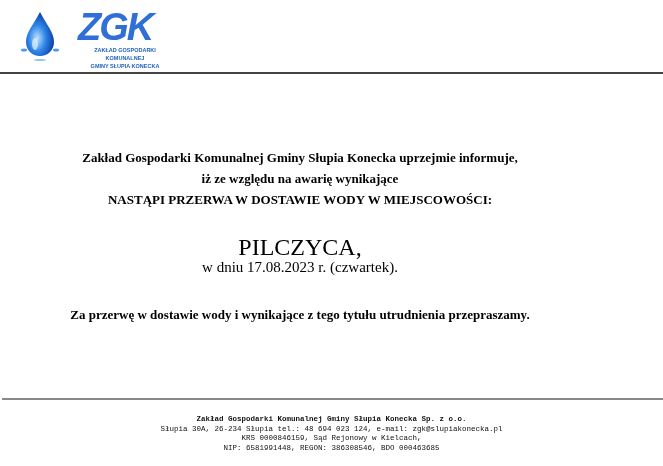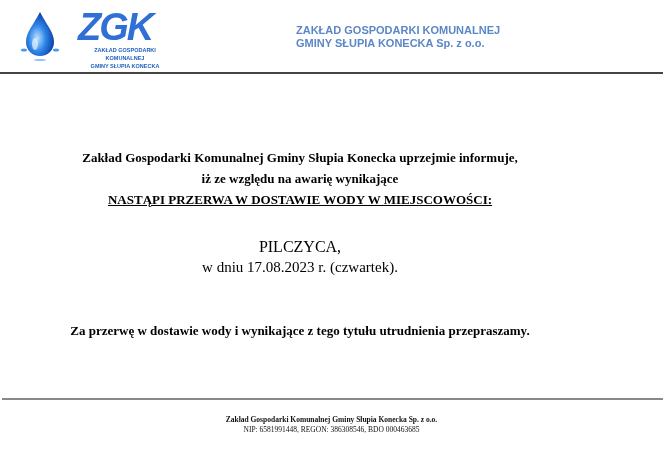--- a/index.html
+++ b/index.html
@@ -91,48 +91,47 @@
       width: 600px;
       text-align: center;
       font-weight: bold;
     }
     .intro {
       top: 147px;
       font-size: 13px;
       line-height: 21px;
     }
     .intro .u {
-      text-decoration: underline;
     }
     .location {
       top: 236px;
     }
     .location .place {
-      font-size: 16px;
+      font-size: 24px;
       line-height: 22px;
       font-weight: normal;
       font-family: "Liberation Serif", serif;
     }
     .location .date {
       font-size: 15px;
       line-height: 18px;
       font-weight: normal;
     }
     .apology {
-      top: 323px;
+      top: 307px;
       font-size: 13px;
       line-height: 16px;
     }
     .footer {
       position: absolute;
       left: 0;
       top: 415px;
       width: 663px;
       text-align: center;
-      font-family: Liberation Serif, serif;
+      font-family: Liberation Mono, monospace;
       font-size: 7.5px;
       line-height: 9.5px;
       color: #111;
     }
     .footer .fname { font-weight: bold; }
   </style>
 </head>
 <body>
 
 <div class="header">
@@ -151,24 +150,20 @@
       <ellipse cx="36" cy="40" rx="3" ry="1.5" fill="#4a9ae8"></ellipse>
       <ellipse cx="20" cy="50" rx="6" ry="1" fill="#8ec4f4"></ellipse>
     </svg>
     <div class="zgk">ZGK</div>
     <div class="logo-sub">
       <div>ZAKŁAD GOSPODARKI</div>
       <div>KOMUNALNEJ</div>
       <div>GMINY SŁUPIA KONECKA</div>
     </div>
   </div>
-  <div class="company-header">
-    <div>ZAKŁAD GOSPODARKI KOMUNALNEJ</div>
-    <div>GMINY SŁUPIA KONECKA Sp. z o.o.</div>
-  </div>
 </div>
 
 <div class="hr-top"></div>
 
 <div class="body-block intro">
   <div>Zakład Gospodarki Komunalnej Gminy Słupia Konecka uprzejmie informuje,</div>
   <div>iż ze względu na awarię wynikające</div>
   <div class="u">NASTĄPI PRZERWA W DOSTAWIE WODY W MIEJSCOWOŚCI:</div>
 </div>
 
@@ -176,14 +171,16 @@
   <div class="place">PILCZYCA,</div>
   <div class="date">w dniu 17.08.2023 r. (czwartek).</div>
 </div>
 
 <div class="body-block apology">Za przerwę w dostawie wody i wynikające z tego tytułu utrudnienia przepraszamy.</div>
 
 <div class="hr-bottom"></div>
 
 <div class="footer">
   <div class="fname">Zakład Gospodarki Komunalnej Gminy Słupia Konecka Sp. z o.o.</div>
+  <div>Słupia 30A, 26-234 Słupia tel.: 48 694 023 124, e-mail: zgk@slupiakonecka.pl</div>
+  <div>KRS 0000846159, Sąd Rejonowy w Kielcach,</div>
   <div>NIP: 6581991448, REGON: 386308546, BDO 000463685</div>
 </div>
 
 </body></html>

